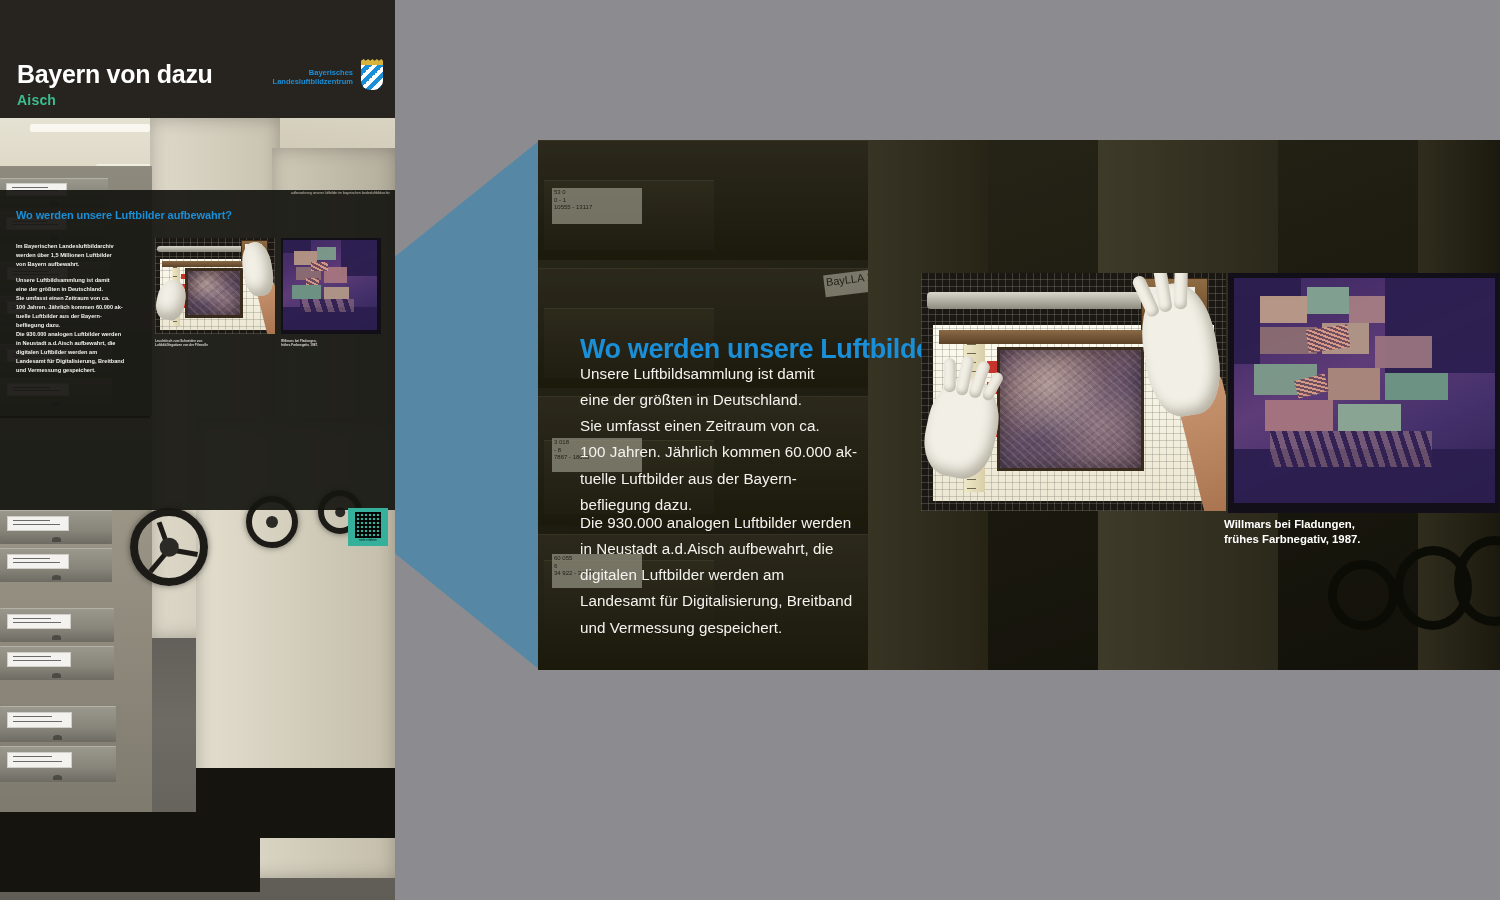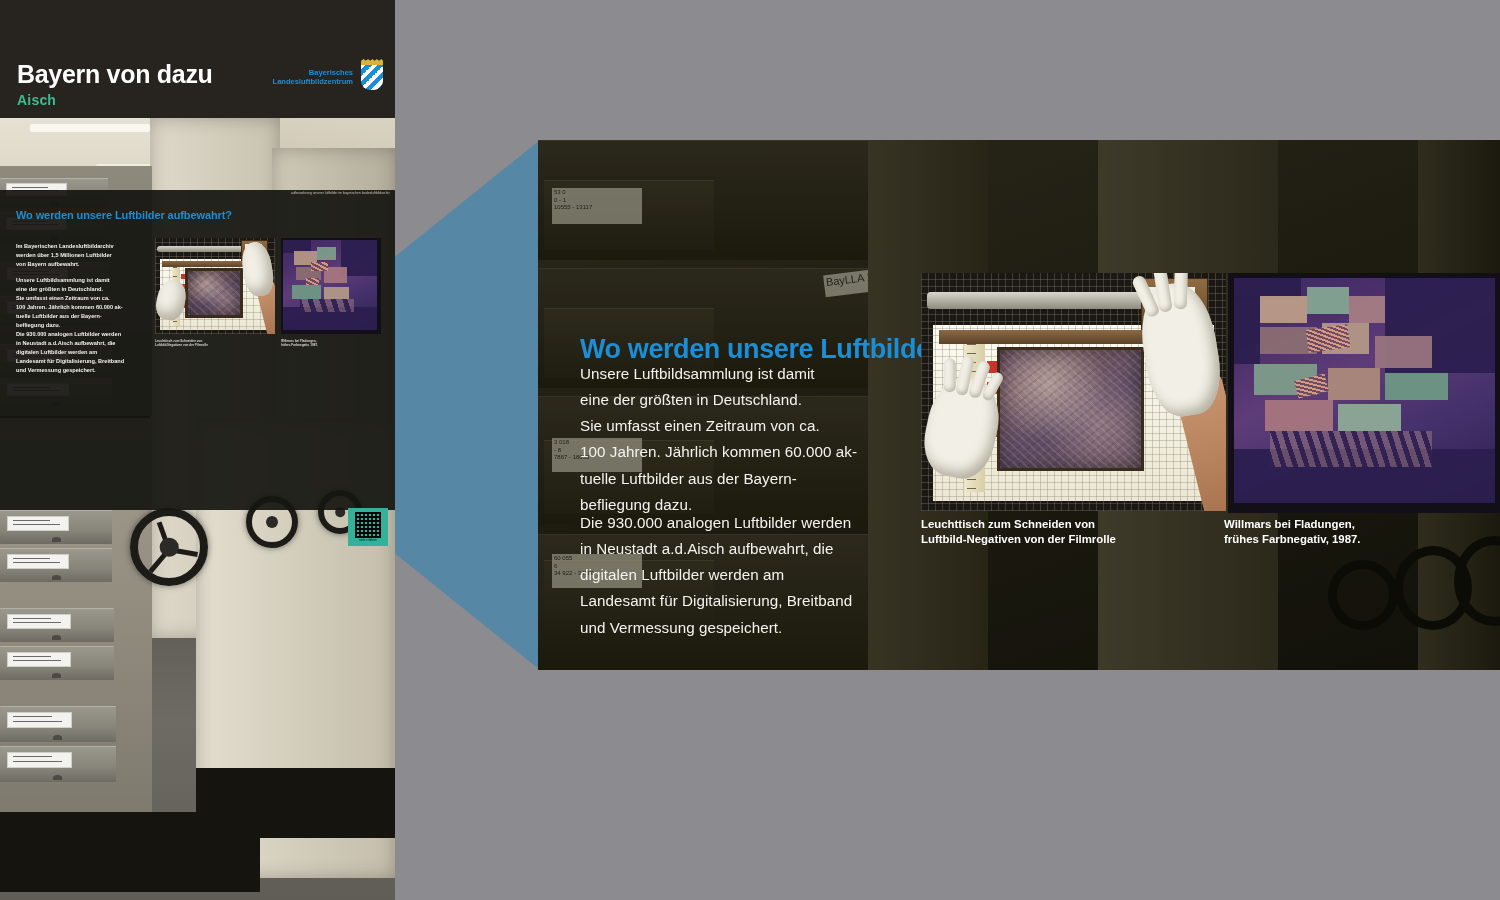--- a/index.html
+++ b/index.html
@@ -527,19 +527,17 @@
           <div class="fld" style="left:58%;top:42%;width:24%;height:12%;background:#6f9a85"></div>
           <div class="fld" style="left:12%;top:54%;width:26%;height:14%;background:#a8787f"></div>
           <div class="fld" style="left:40%;top:56%;width:24%;height:12%;background:#8fae96"></div>
           <div class="fc-streak" style="left:14%;top:68%;width:62%;height:16%"></div>
           <div class="fc-village" style="left:28%;top:22%;width:16%;height:10%;transform:rotate(-8deg)"></div>
           <div class="fc-village" style="left:24%;top:44%;width:12%;height:8%;transform:rotate(-14deg)"></div>
         </div>
       </div>
     </div>
 
-    <div class="panel-cap" id="pcap1">Leuchttisch zum Schneiden von
-Luftbild-Negativen von der Filmrolle</div>
     <div class="panel-cap" id="pcap2">Willmars bei Fladungen,
 frühes Farbnegativ, 1987.</div>
   </div>
 
 </div>
 
 </body></html>

